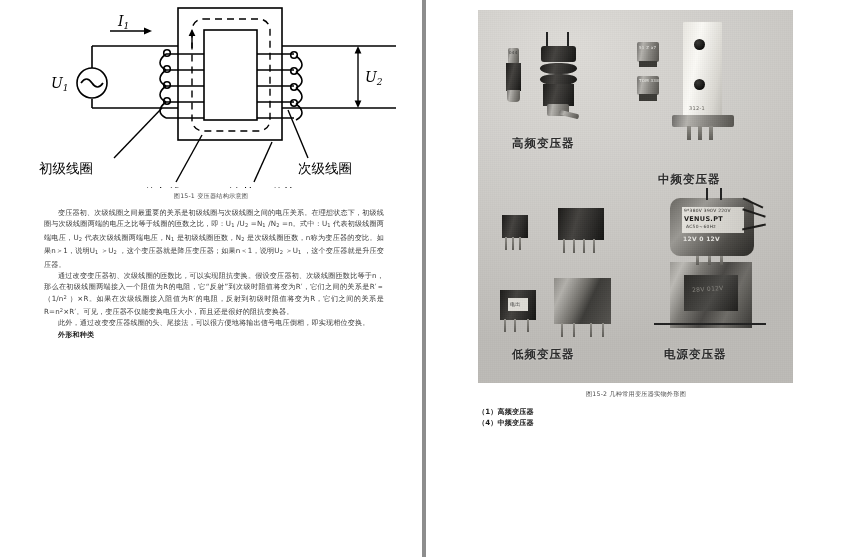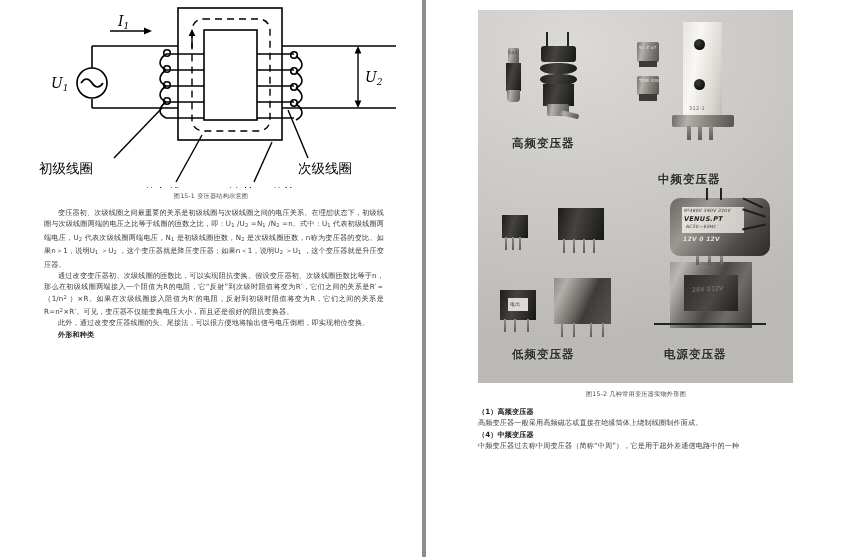--- a/index.html
+++ b/index.html
@@ -349,23 +349,23 @@
       </div>
       <div class="part" style="left:76px; top:268px; width:57px; height:46px;
                   background:linear-gradient(115deg,#8f8d88 0%,#b3b1ac 18%,#6e6c67 45%,#3d3c39 60%,#55534f 100%);"></div>
       <div class="part" style="left:82px; top:313px; width:46px; height:14px;">
         <div class="pin" style="position:absolute; left:1px; top:0; height:14px;"></div>
         <div class="pin" style="position:absolute; left:13px; top:0; height:14px;"></div>
         <div class="pin" style="position:absolute; left:30px; top:0; height:14px;"></div>
         <div class="pin" style="position:absolute; left:42px; top:0; height:14px;"></div>
       </div>
 
-      <div class="part" style="left:192px; top:188px; width:100px; height:58px;
+      <div class="part" style="left:192px; top:188px; width:84px; height:58px;
                   background:linear-gradient(130deg,#6a6863 0%,#9b9994 30%,#4e4c48 70%,#2b2a27 100%);
-                  border-radius:10px;font-style:italic;">
+                  border-radius:10px;">
         <div style="position:absolute; left:12px; top:9px; width:62px; height:26px;
                     background:linear-gradient(100deg,#e6e4de,#cfcdc7);"></div>
         <div class="tiny-text" style="left:14px; top:10px; font-size:4.4px; color:#2d2c29;">9*380V 390V 220V</div>
         <div class="tiny-text" style="left:14px; top:17px; font-size:6.5px; font-weight:bold; color:#1c1b19;">VENUS.PT</div>
         <div class="tiny-text" style="left:16px; top:26px; font-size:4.4px; color:#33322f;">AC50～60Hz</div>
         <div class="tiny-text" style="left:13px; top:37px; font-size:6px; font-weight:bold; color:#e8e7e3;">12V  0  12V</div>
         <div class="lead" style="left:36px; top:-10px; width:2px; height:12px;"></div>
         <div class="lead" style="left:50px; top:-10px; width:2px; height:12px;"></div>
         <div style="position:absolute; left:72px; top:4px; width:22px; height:2px; background:#1d1c1a; transform:rotate(25deg);"></div>
         <div style="position:absolute; left:72px; top:14px; width:24px; height:2px; background:#1d1c1a; transform:rotate(18deg);"></div>
@@ -386,18 +386,16 @@
       <div class="photo-label" style="left:34px; top:337px;">低频变压器</div>
       <div class="photo-label" style="left:186px; top:337px;">电源变压器</div>
 
       <div class="photo-grain"></div>
     </div>
 
     <div class="figcaption" style="top:390px; left:0;">图15-2 几种常用变压器实物外形图</div>
 
     <div class="bodytext" style="left:38px; top:406px; width:344px;">
       <p class="head">（1）高频变压器</p>
-      <p>高频变压器一般采用高频磁芯或直接在绝缘筒体上绕制线圈制作面成。</p>
       <p class="head">（4）中频变压器</p>
-      <p>中频变压器过去称中周变压器（简称“中周”），它是用于超外差通信电路中的一种</p>
     </div>
   </div>
 </div>
 
 </body></html>

